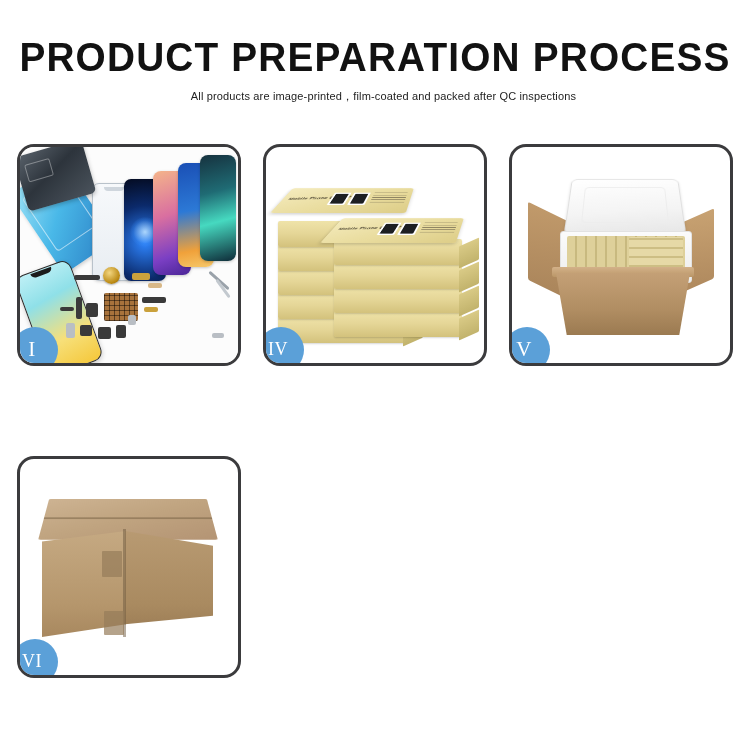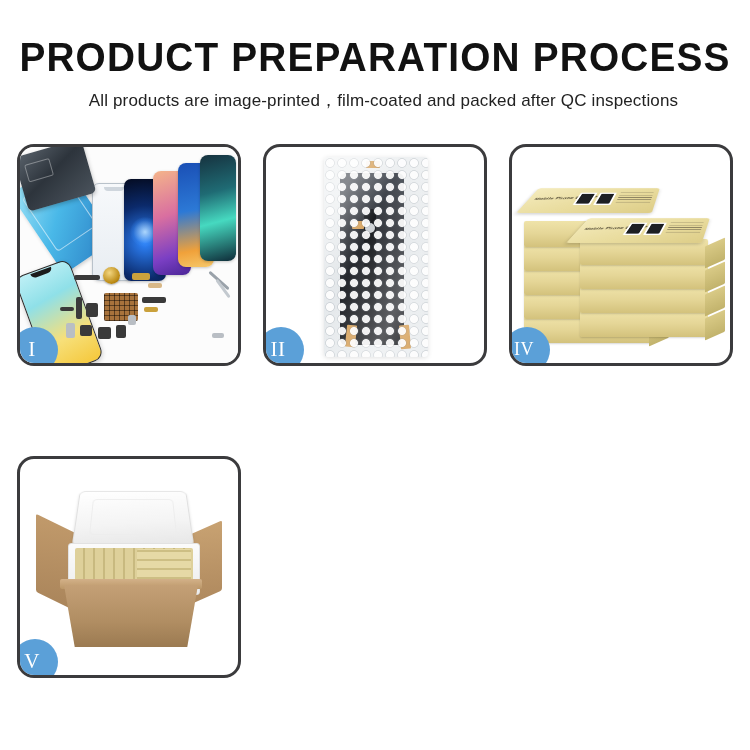--- a/index.html
+++ b/index.html
@@ -25,21 +25,21 @@
     font-size: 40px;
     font-weight: bold;
     letter-spacing: 1.2px;
     color: #121212;
     line-height: 1.05;
     margin: 0;
     transform: scaleX(0.97);
   }
   .page-subtitle {
     font-family: "Liberation Sans", sans-serif;
-    font-size: 17px;
+    font-size: 11px;
     font-weight: normal;
     color: #222222;
     letter-spacing: 0.15px;
     margin: 11px 0 0 17px;
   }
 
   
   .grid {
     position: absolute;
     left: 17px;
@@ -441,35 +441,20 @@
       <div class="part" style="left:96px;  top:178px; width:10px; height:13px;"></div>
       <div class="part light" style="left:108px; top:168px; width:8px;  height:10px;"></div>
       <div class="part" style="left:40px;  top:160px; width:14px; height:4px;"></div>
       <div class="part light" style="left:192px; top:186px; width:12px; height:5px;"></div>
       <div class="tweezer"></div>
       <div class="tweezer2"></div>
     </div>
     <div class="badge">I</div>
   </div>
 
-  <div class="panel">
-    <div class="panel-stage">
-      <div class="p2-bag">
-        <div class="p2-screen"></div>
-        <div class="p2-flex"></div>
-        <div class="p2-tapeA"></div>
-        <div class="p2-tapeB"></div>
-        <div class="p2-tapeC"></div>
-        <div class="p2-tapeD"></div>
-        <div class="bubbles"></div>
-        <div class="bag-sheen"></div>
-      </div>
-    </div>
-    <div class="badge">II</div>
-  </div>
 
 
   <div class="panel">
     <div class="panel-stage">
       <div class="stack">
 
         <div class="box4" style="left:6px;  top:156px;">
             <span class="side"></span>
           </div>
         <div class="box4" style="left:6px;  top:132px;">
@@ -545,14 +530,25 @@
       <div class="p5-foambox">
         <div class="p5-inner"></div>
         <div class="p5-inner2"></div>
       </div>
       <div class="p5-rim"></div>
       <div class="p5-body"></div>
     </div>
     <div class="badge">V</div>
   </div>
 
+  <div class="panel">
+    <div class="panel-stage">
+      <div class="p6-top"></div>
+      <div class="p6-left"></div>
+      <div class="p6-right"></div>
+      <div class="p6-seam"></div>
+      <div class="p6-tape1"></div>
+      <div class="p6-tape2"></div>
+    </div>
+    <div class="badge wide">VI</div>
+  </div>
 
 </div>
 
 </body></html>

